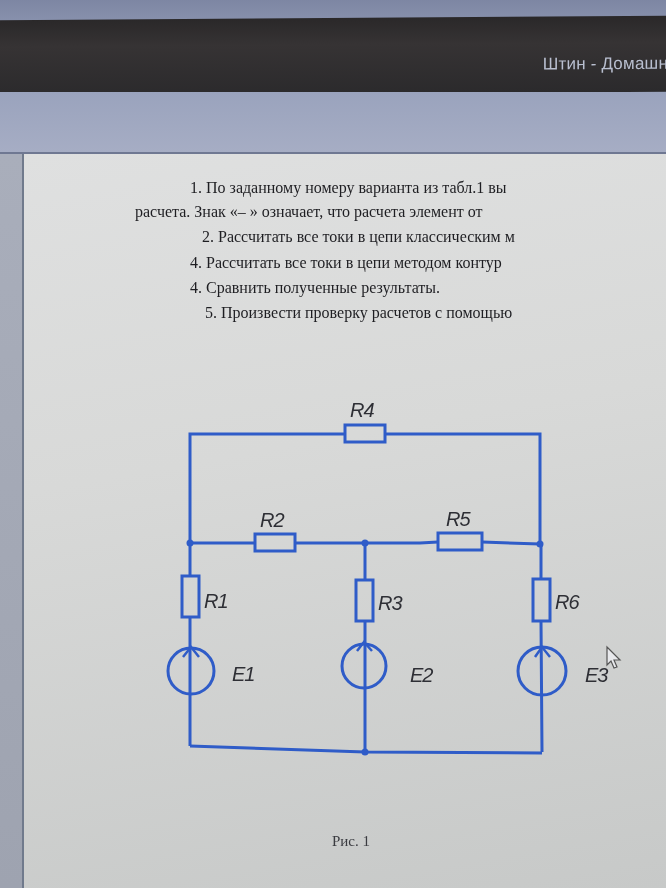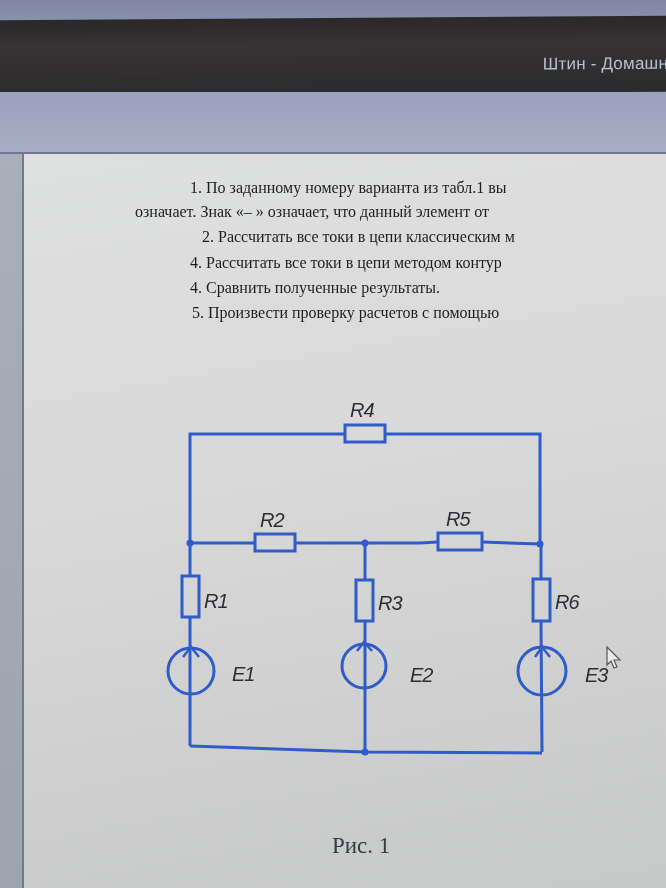--- a/index.html
+++ b/index.html
@@ -41,42 +41,42 @@
     line-height:24px;
   }
   .circuit {
     position:absolute; left:0; top:0; width:666px; height:888px; pointer-events:none;
   }
   .circuit .lbl {
     font-family:"Liberation Sans", sans-serif; font-style:italic; font-size:20px;
     fill:#2e2f35; letter-spacing:-1px;
   }
   .caption {
-    position:absolute; left:332px; top:833px; color:#3a3b40; font-size:23px;
+    position:absolute; left:332px; top:833px; color:#3a3b40; font-size:15px;
   }
   .cursor { position:absolute; left:605px; top:645px; }
 </style>
 </head>
 <body>
 
 <div class="top-strip"></div>
 <div class="titlebar">
   <span class="title-text">Штин - Домашн</span>
 </div>
 <div class="ribbon"></div>
 <div class="left-pane"></div>
 
 <div class="page"></div>
 
 <div class="doc-text" style="left:190px; top:176px;">1. По заданному номеру варианта из табл.1 вы</div>
-<div class="doc-text" style="left:135px; top:200px;">означает. Знак «– » означает, что данный элемент от</div>
+<div class="doc-text" style="left:135px; top:200px;">расчета. Знак «– » означает, что расчета элемент от</div>
 <div class="doc-text" style="left:202px; top:225px;">2. Рассчитать все токи в цепи классическим м</div>
 <div class="doc-text" style="left:190px; top:251px;">4. Рассчитать все токи в цепи методом контур</div>
 <div class="doc-text" style="left:190px; top:276px;">4. Сравнить полученные результаты.</div>
-<div class="doc-text" style="left:192px; top:301px;text-align:right;">5. Произвести проверку расчетов с помощью</div>
+<div class="doc-text" style="left:205px; top:301px;text-align:right;">5. Произвести проверку расчетов с помощью</div>
 
 <svg class="circuit" viewBox="0 0 666 888">
   <g fill="none" stroke="#2f5cc8" stroke-width="3">
 
     <path d="M190 545 L190 434 L345 434 M385 434 L540 434 L540 545"></path>
     <rect x="345" y="425" width="40" height="17"></rect>
 
     <path d="M190 543 L255 543 M295 543 L365 543 L420 543 L438 542 M482 542 L540 544"></path>
     <rect x="255" y="534" width="40" height="17"></rect>
     <rect x="438" y="533" width="44" height="17"></rect>

